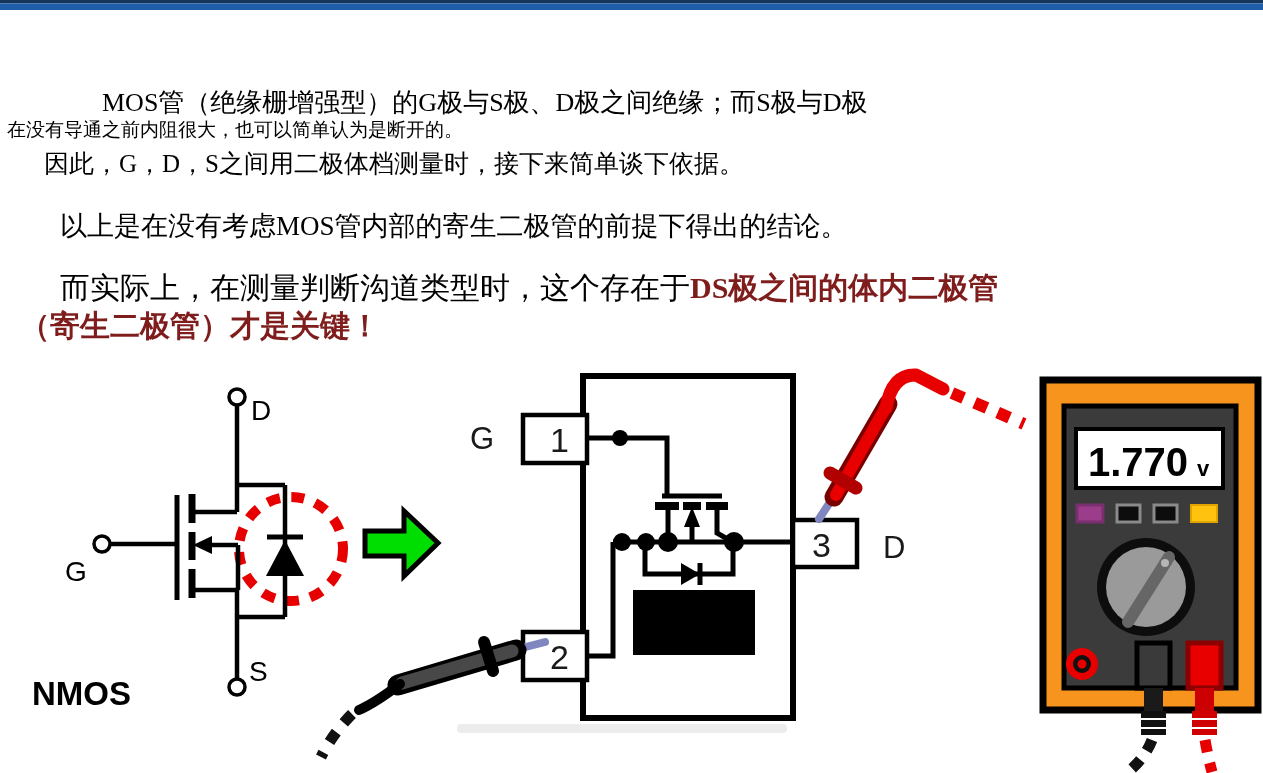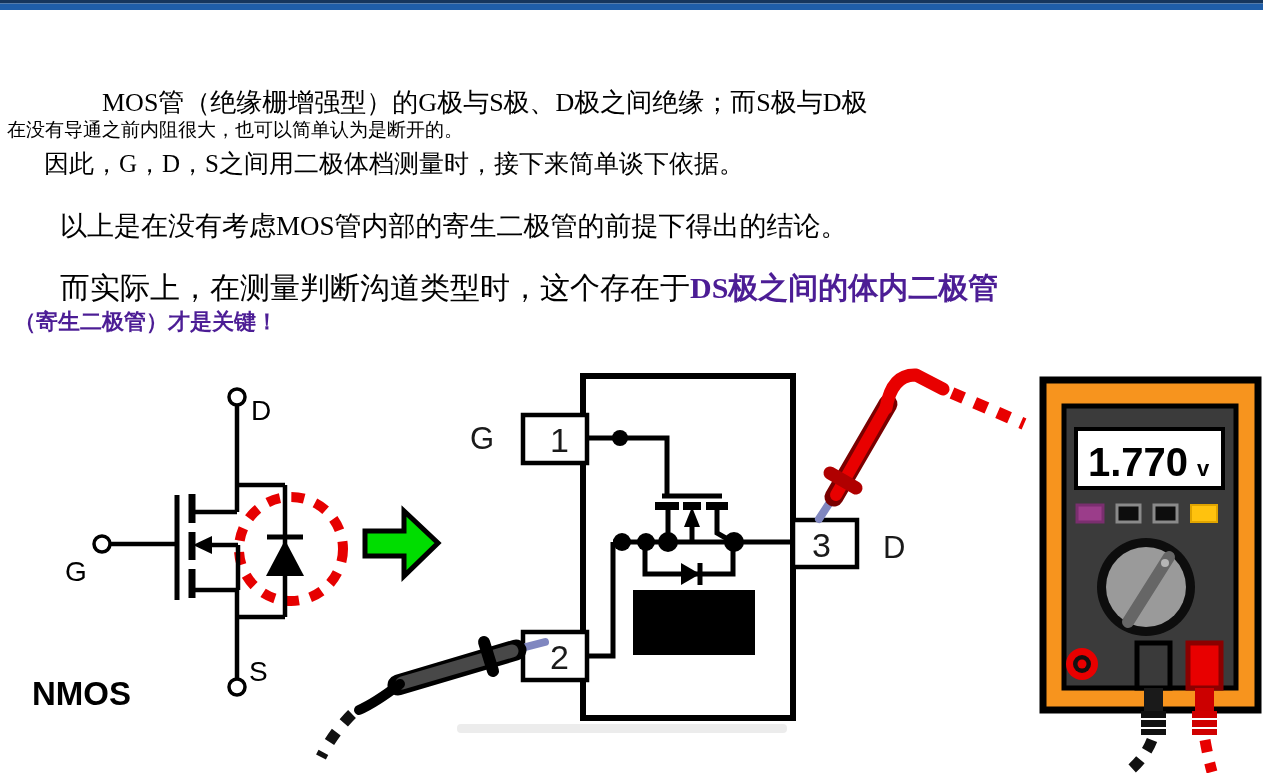--- a/index.html
+++ b/index.html
@@ -1,19 +1,19 @@
 <!DOCTYPE html>
 <html><head>
 <meta charset="utf-8">
 <style>
   html,body{margin:0;padding:0;background:#fff;}
   #page{position:relative;width:1263px;height:773px;background:#ffffff;overflow:hidden;
         font-family:"Liberation Serif","DejaVu Serif",serif;}
   .t{position:absolute;color:#000;white-space:nowrap;line-height:1.15;}
-  .red{color:#4c1d95;font-weight:bold;}
+  .red{color:#7f1d1d;font-weight:bold;}
   #gfx{position:absolute;left:0;top:0;z-index:1;}
   .txt-layer{position:absolute;left:0;top:0;width:100%;height:100%;z-index:2;}
   svg text{font-family:"Liberation Sans","DejaVu Sans",sans-serif;}
 </style>
 </head>
 <body>
 <div id="page">
 
 <svg id="gfx" width="1263" height="773" viewBox="0 0 1263 773">
 
@@ -149,16 +149,16 @@
 </svg>
 
 <div class="txt-layer">
   <div class="t" style="left:74px;top:88px;font-size:26px;margin-left:28px;">MOS管（绝缘栅增强型）的G极与S极、D极之间绝缘；而S极与D极</div>
   <div class="t" style="left:7px;top:119px;font-size:19px;">在没有导通之前内阻很大，也可以简单认为是断开的。</div>
   <div class="t" style="left:44px;top:150px;font-size:25px;">因此，G，D，S之间用二极体档测量时，接下来简单谈下依据。</div>
   <div class="t" style="left:60px;top:211px;font-size:27px;">以上是在没有考虑MOS管内部的寄生二极管的前提下得出的结论。</div>
   <div class="t" style="left:60px;top:271px;font-size:30px;">
     <span>而实际上，在测量判断沟道类型时，这个存在于</span><span class="red">DS极之间的体内二极管</span>
   </div>
-  <div class="t red" style="left:14px;top:309px;font-size:22px;">（寄生二极管）才是关键！</div>
+  <div class="t red" style="left:20px;top:309px;font-size:30px;">（寄生二极管）才是关键！</div>
 </div>
 
 </div>
 
 </body></html>

